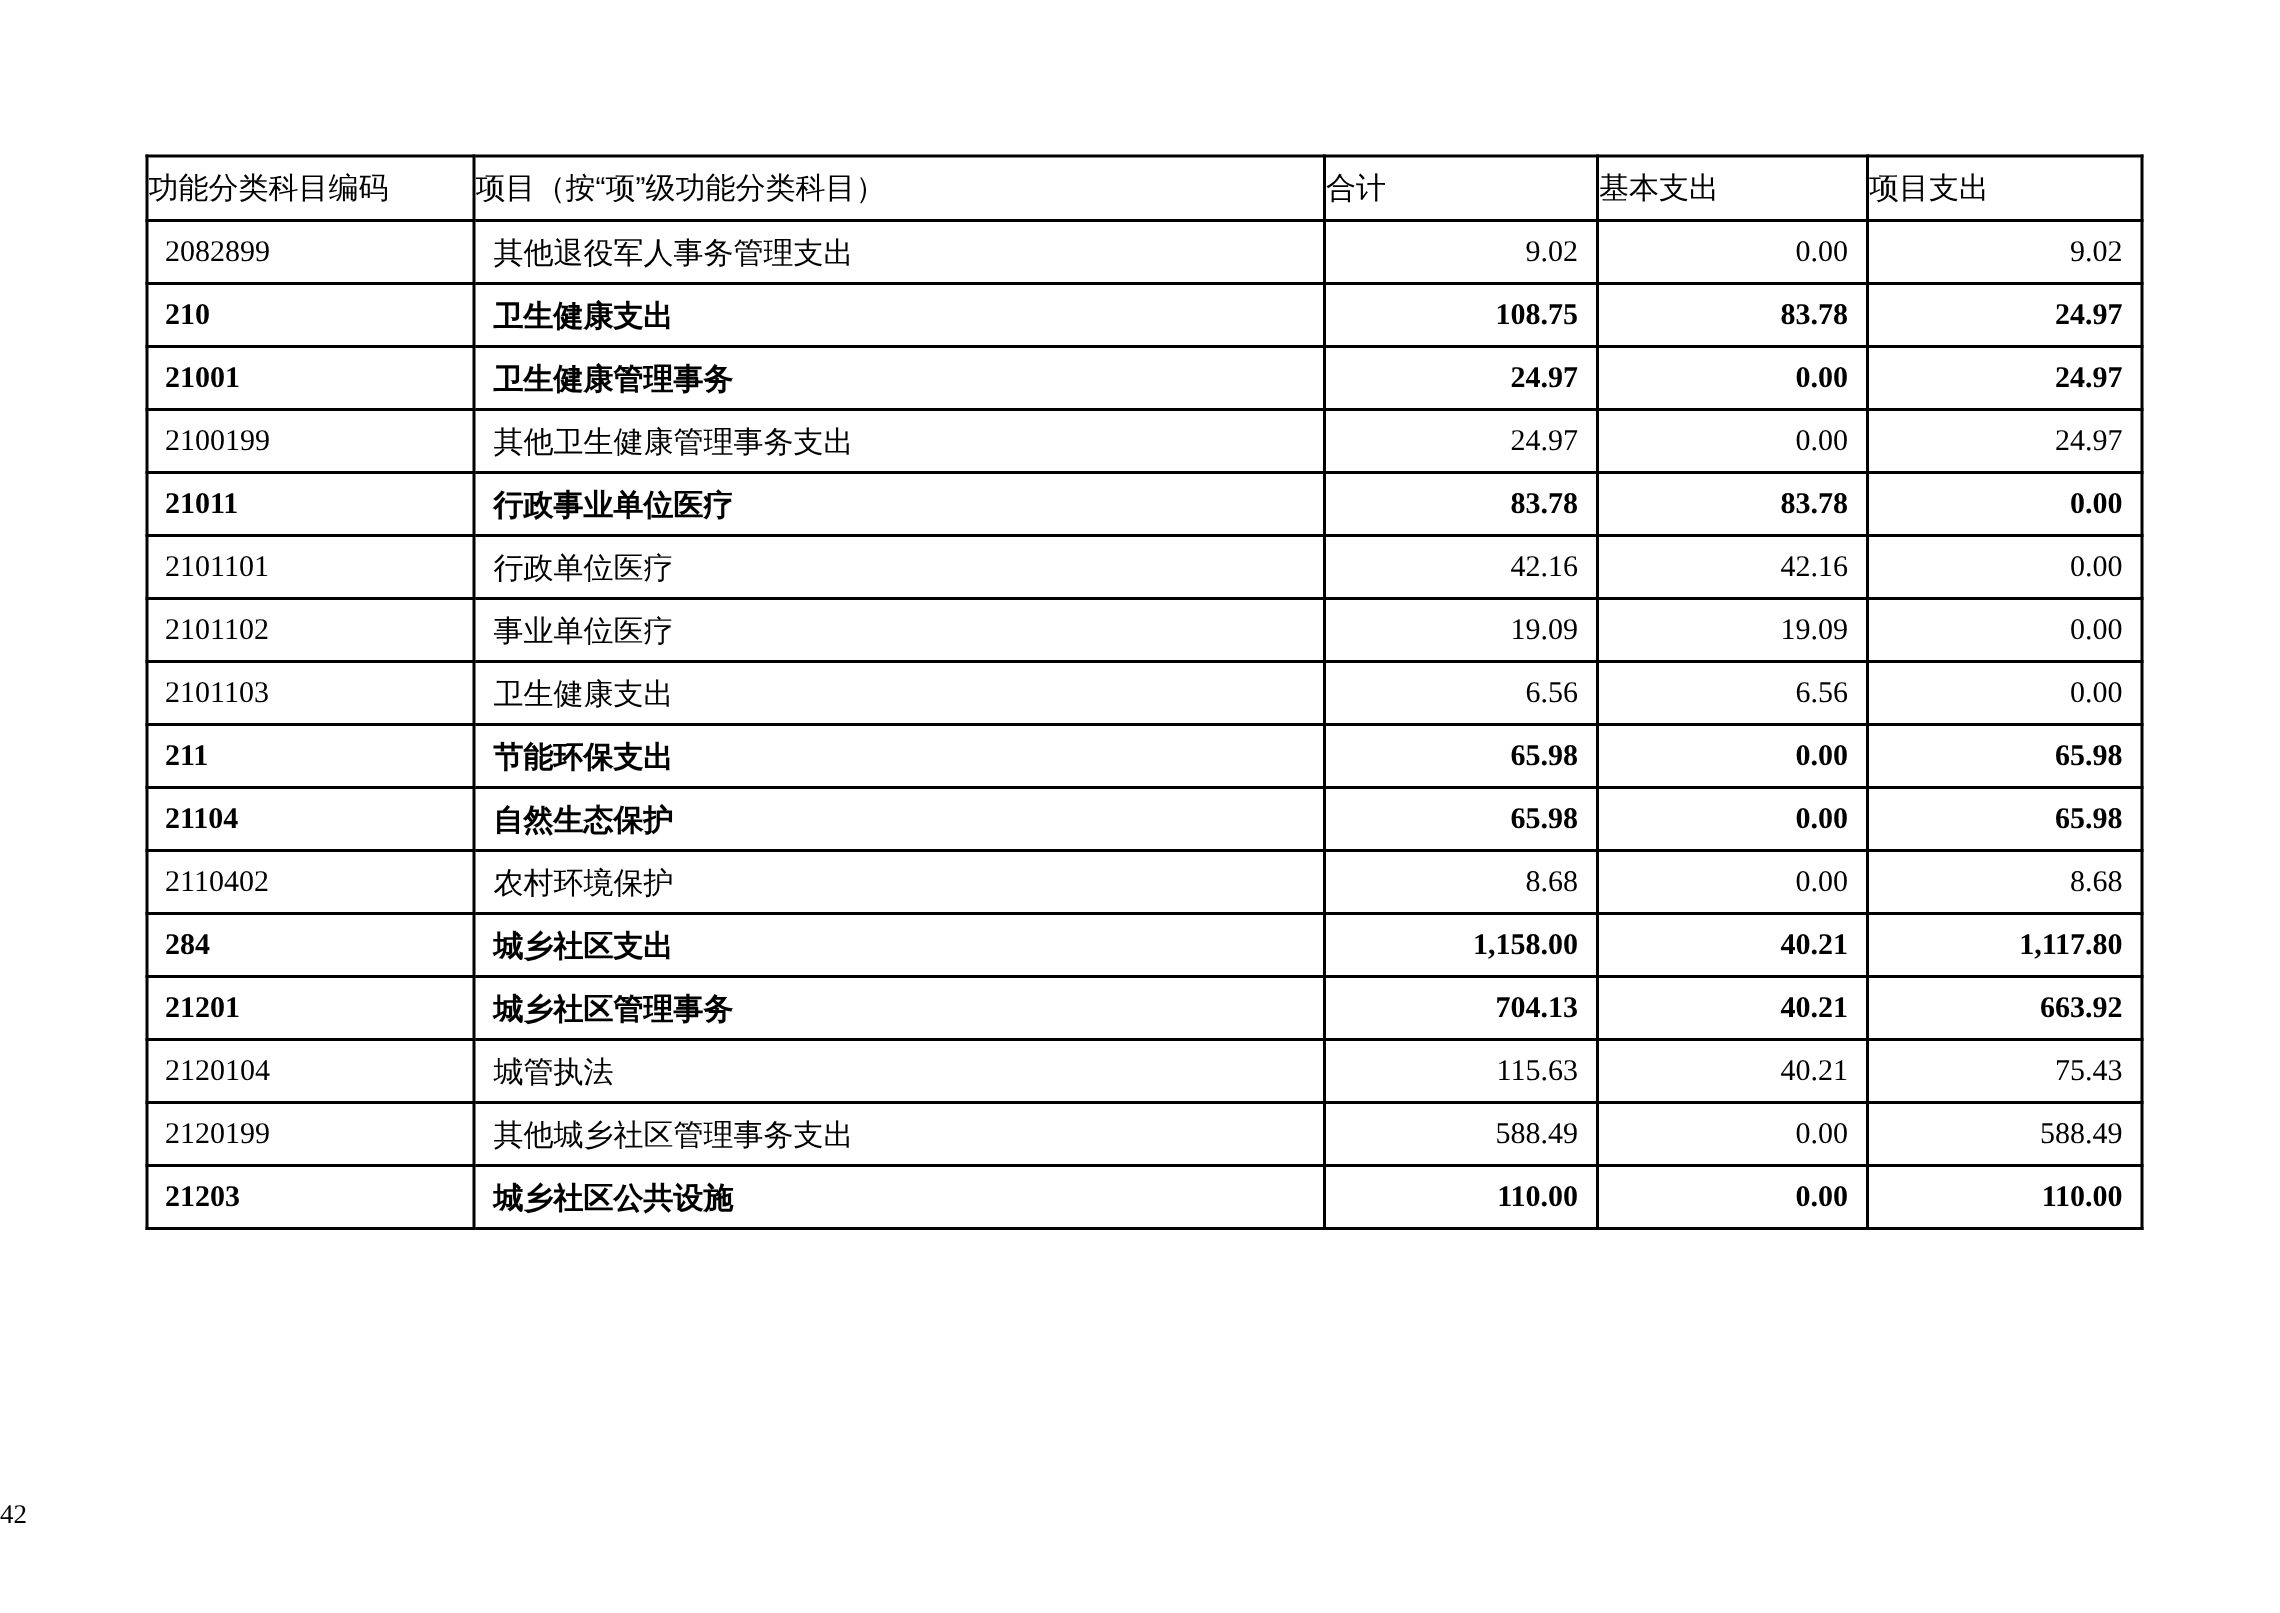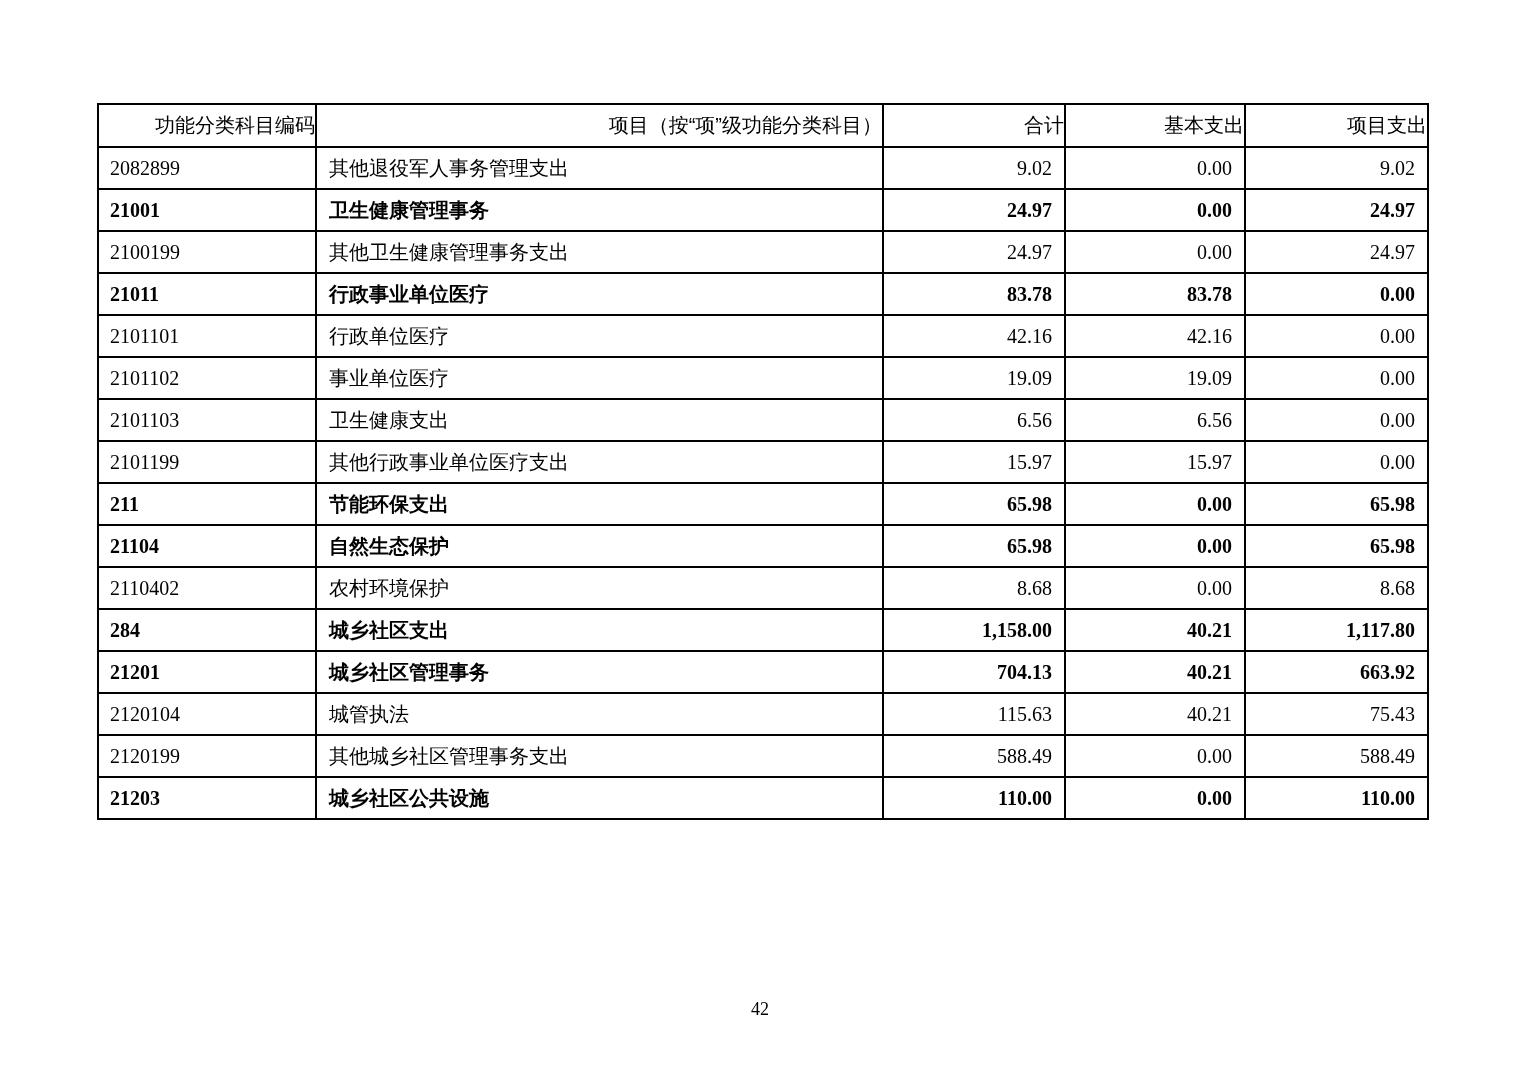--- a/index.html
+++ b/index.html
@@ -31,21 +31,21 @@
     font-weight: normal;
   }
   .hdr-group td {
     height: 40px;
     text-align: center;
     font-family: "Liberation Sans", sans-serif;
     border-bottom: 3px solid #000000;
   }
   .hdr-cols td {
     height: 41px;
-    text-align: right;
+    text-align: left;
     font-family: "Liberation Sans", sans-serif;
   }
   .data-row td {
     height: 40px;
   }
   td.c-code {
     text-align: left;
     padding-left: 11px;
   }
   td.c-name {
@@ -58,21 +58,20 @@
     margin-top: 41px;
   }
   tr.bold td {
     font-weight: bold;
   }
   .page-number {
     position: absolute;
     left: 0;
     right: 0;
     top: 999px;
-    text-align: center;
     font-size: 18px;
     font-family: "Liberation Serif", serif;
   }
 </style>
 </head>
 <body>
 
 <table class="doc-table">
   <colgroup>
     <col style="width:218px">
@@ -92,20 +91,27 @@
   </tbody>
   <tbody id="table-body">
       <tr class="data-row">
     <td class="c-code">2082899</td>
     <td class="c-name">其他退役军人事务管理支出</td>
     <td class="c-num">9.02</td>
     <td class="c-num">0.00</td>
     <td class="c-num">9.02</td>
   </tr>
       <tr class="data-row bold">
+    <td class="c-code">210</td>
+    <td class="c-name">卫生健康支出</td>
+    <td class="c-num">108.75</td>
+    <td class="c-num">83.78</td>
+    <td class="c-num">24.97</td>
+  </tr>
+      <tr class="data-row bold">
     <td class="c-code">21001</td>
     <td class="c-name">卫生健康管理事务</td>
     <td class="c-num">24.97</td>
     <td class="c-num">0.00</td>
     <td class="c-num">24.97</td>
   </tr>
       <tr class="data-row">
     <td class="c-code">2100199</td>
     <td class="c-name">其他卫生健康管理事务支出</td>
     <td class="c-num">24.97</td>
@@ -131,27 +137,20 @@
     <td class="c-name">事业单位医疗</td>
     <td class="c-num">19.09</td>
     <td class="c-num">19.09</td>
     <td class="c-num">0.00</td>
   </tr>
       <tr class="data-row">
     <td class="c-code">2101103</td>
     <td class="c-name">卫生健康支出</td>
     <td class="c-num">6.56</td>
     <td class="c-num">6.56</td>
-    <td class="c-num">0.00</td>
-  </tr>
-      <tr class="data-row">
-    <td class="c-code">2101199</td>
-    <td class="c-name">其他行政事业单位医疗支出</td>
-    <td class="c-num">15.97</td>
-    <td class="c-num">15.97</td>
     <td class="c-num">0.00</td>
   </tr>
       <tr class="data-row bold">
     <td class="c-code">211</td>
     <td class="c-name">节能环保支出</td>
     <td class="c-num">65.98</td>
     <td class="c-num">0.00</td>
     <td class="c-num">65.98</td>
   </tr>
       <tr class="data-row bold">

